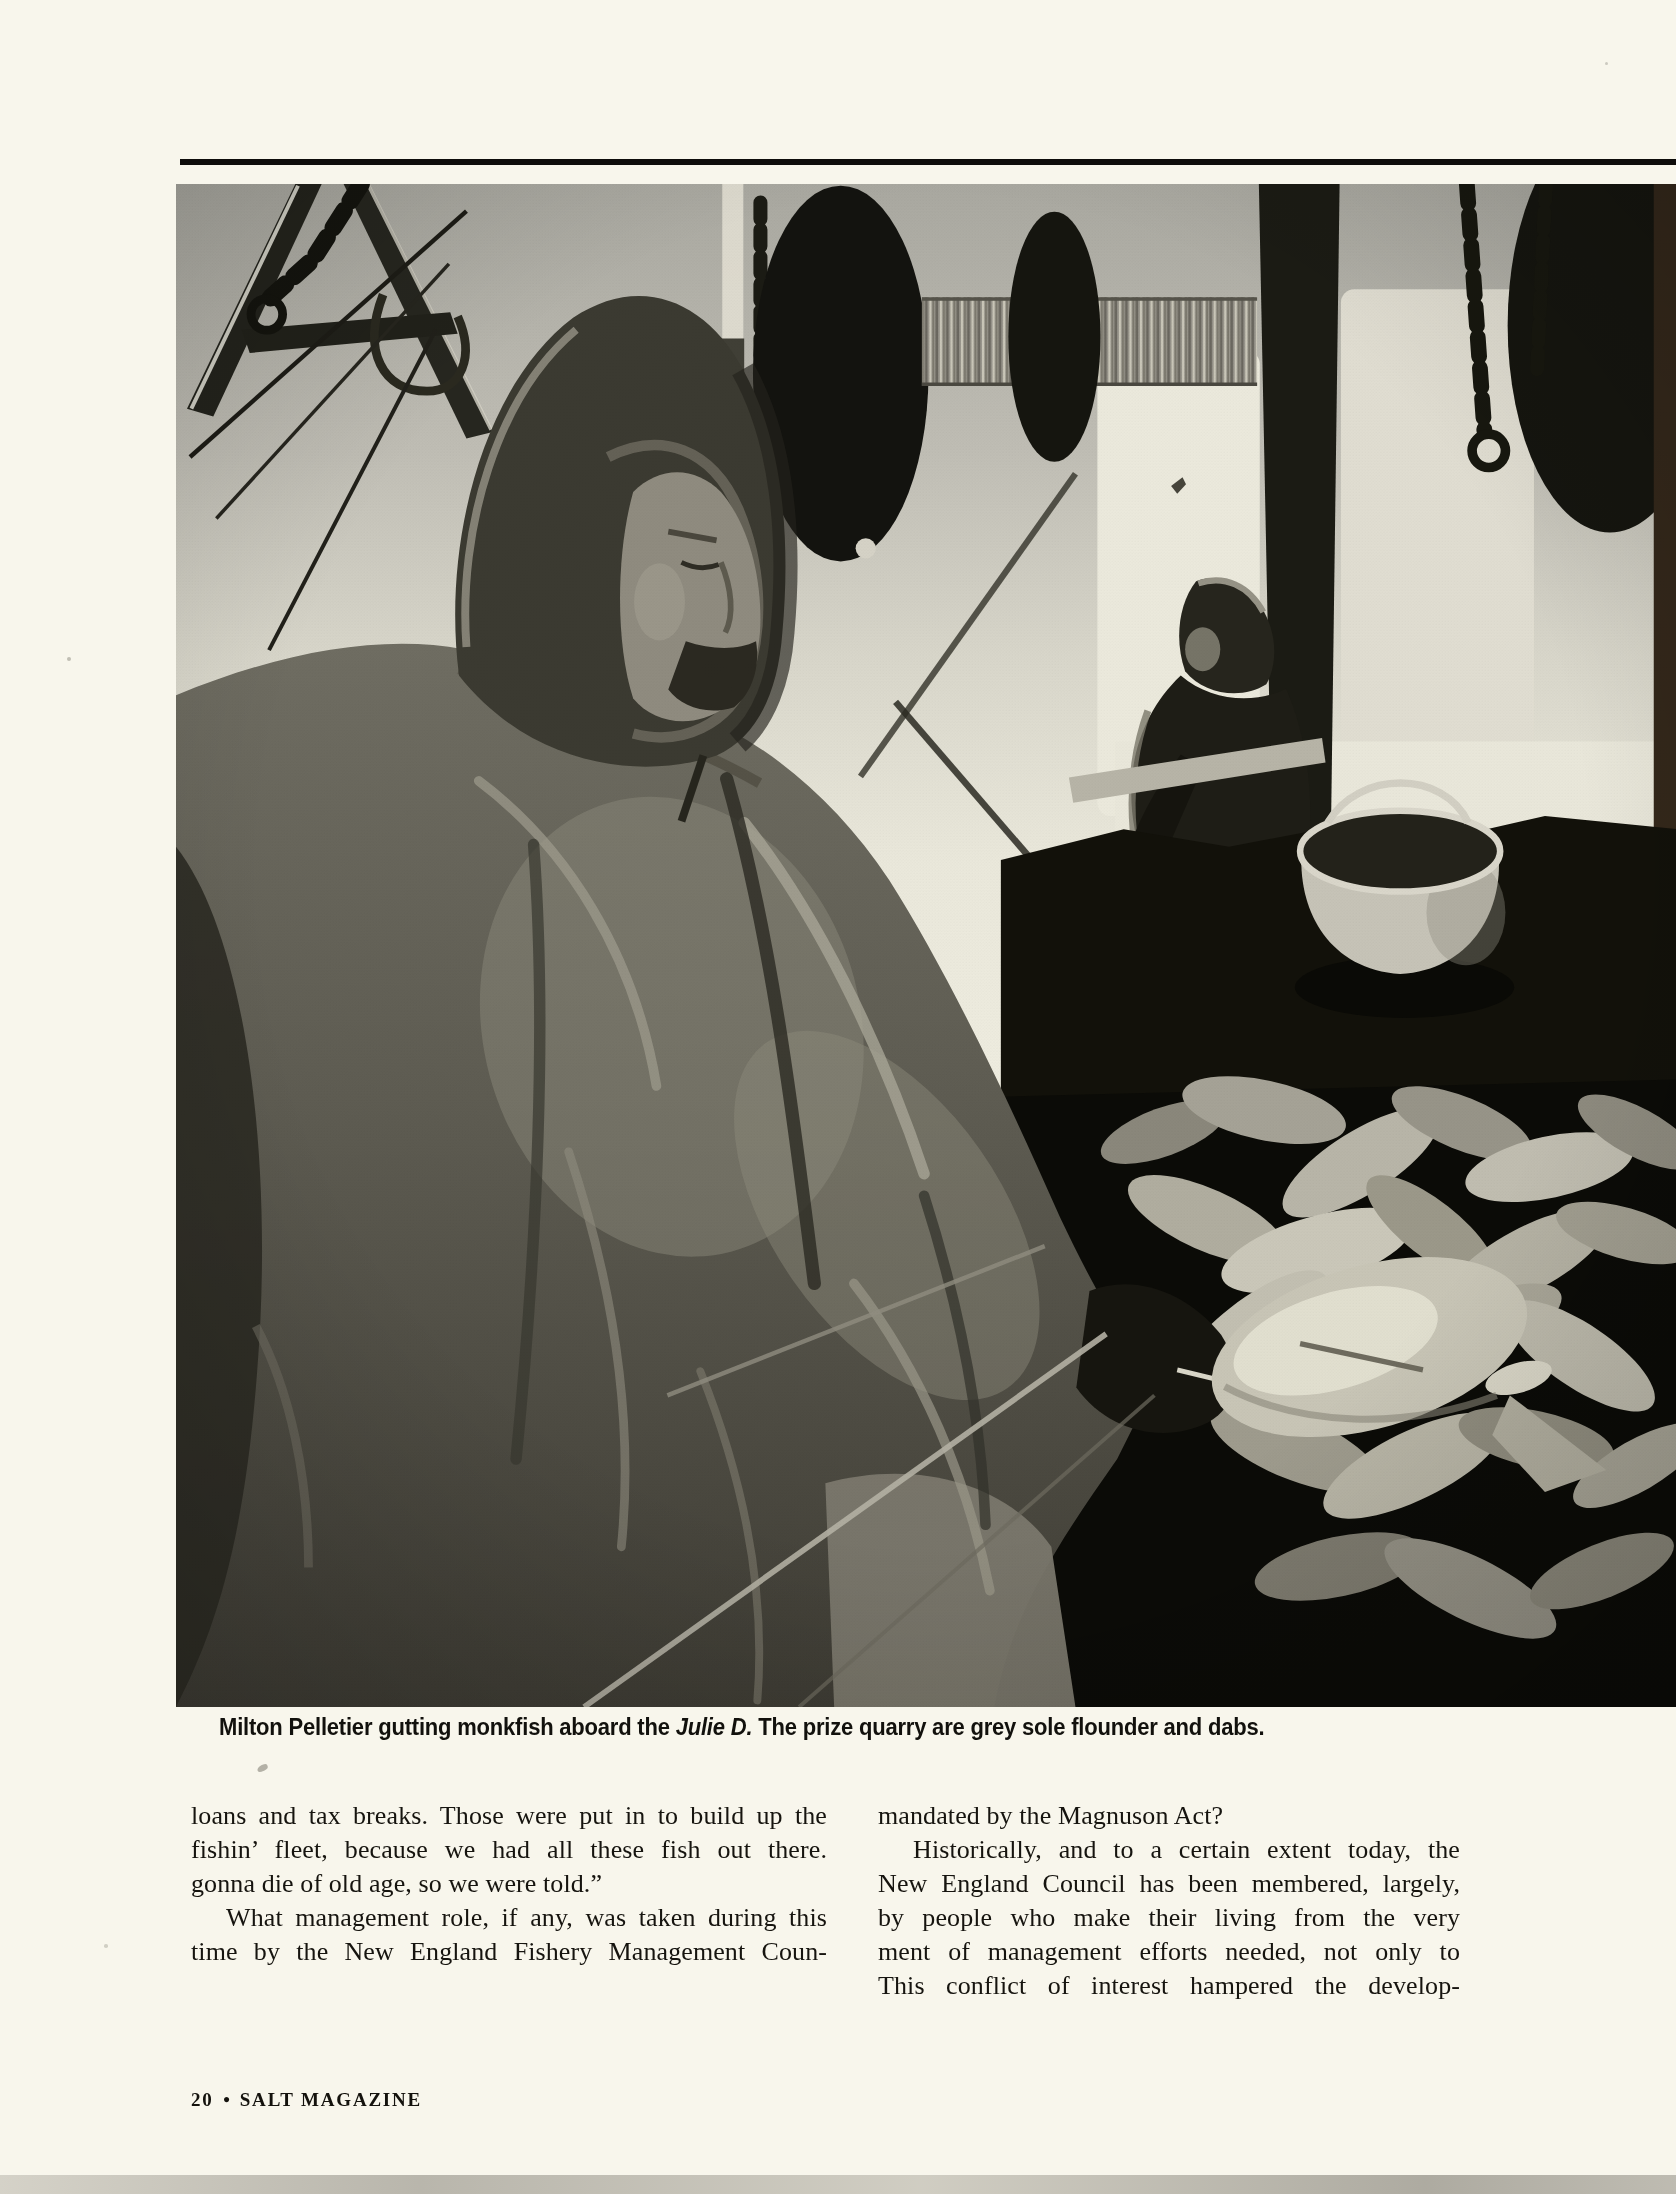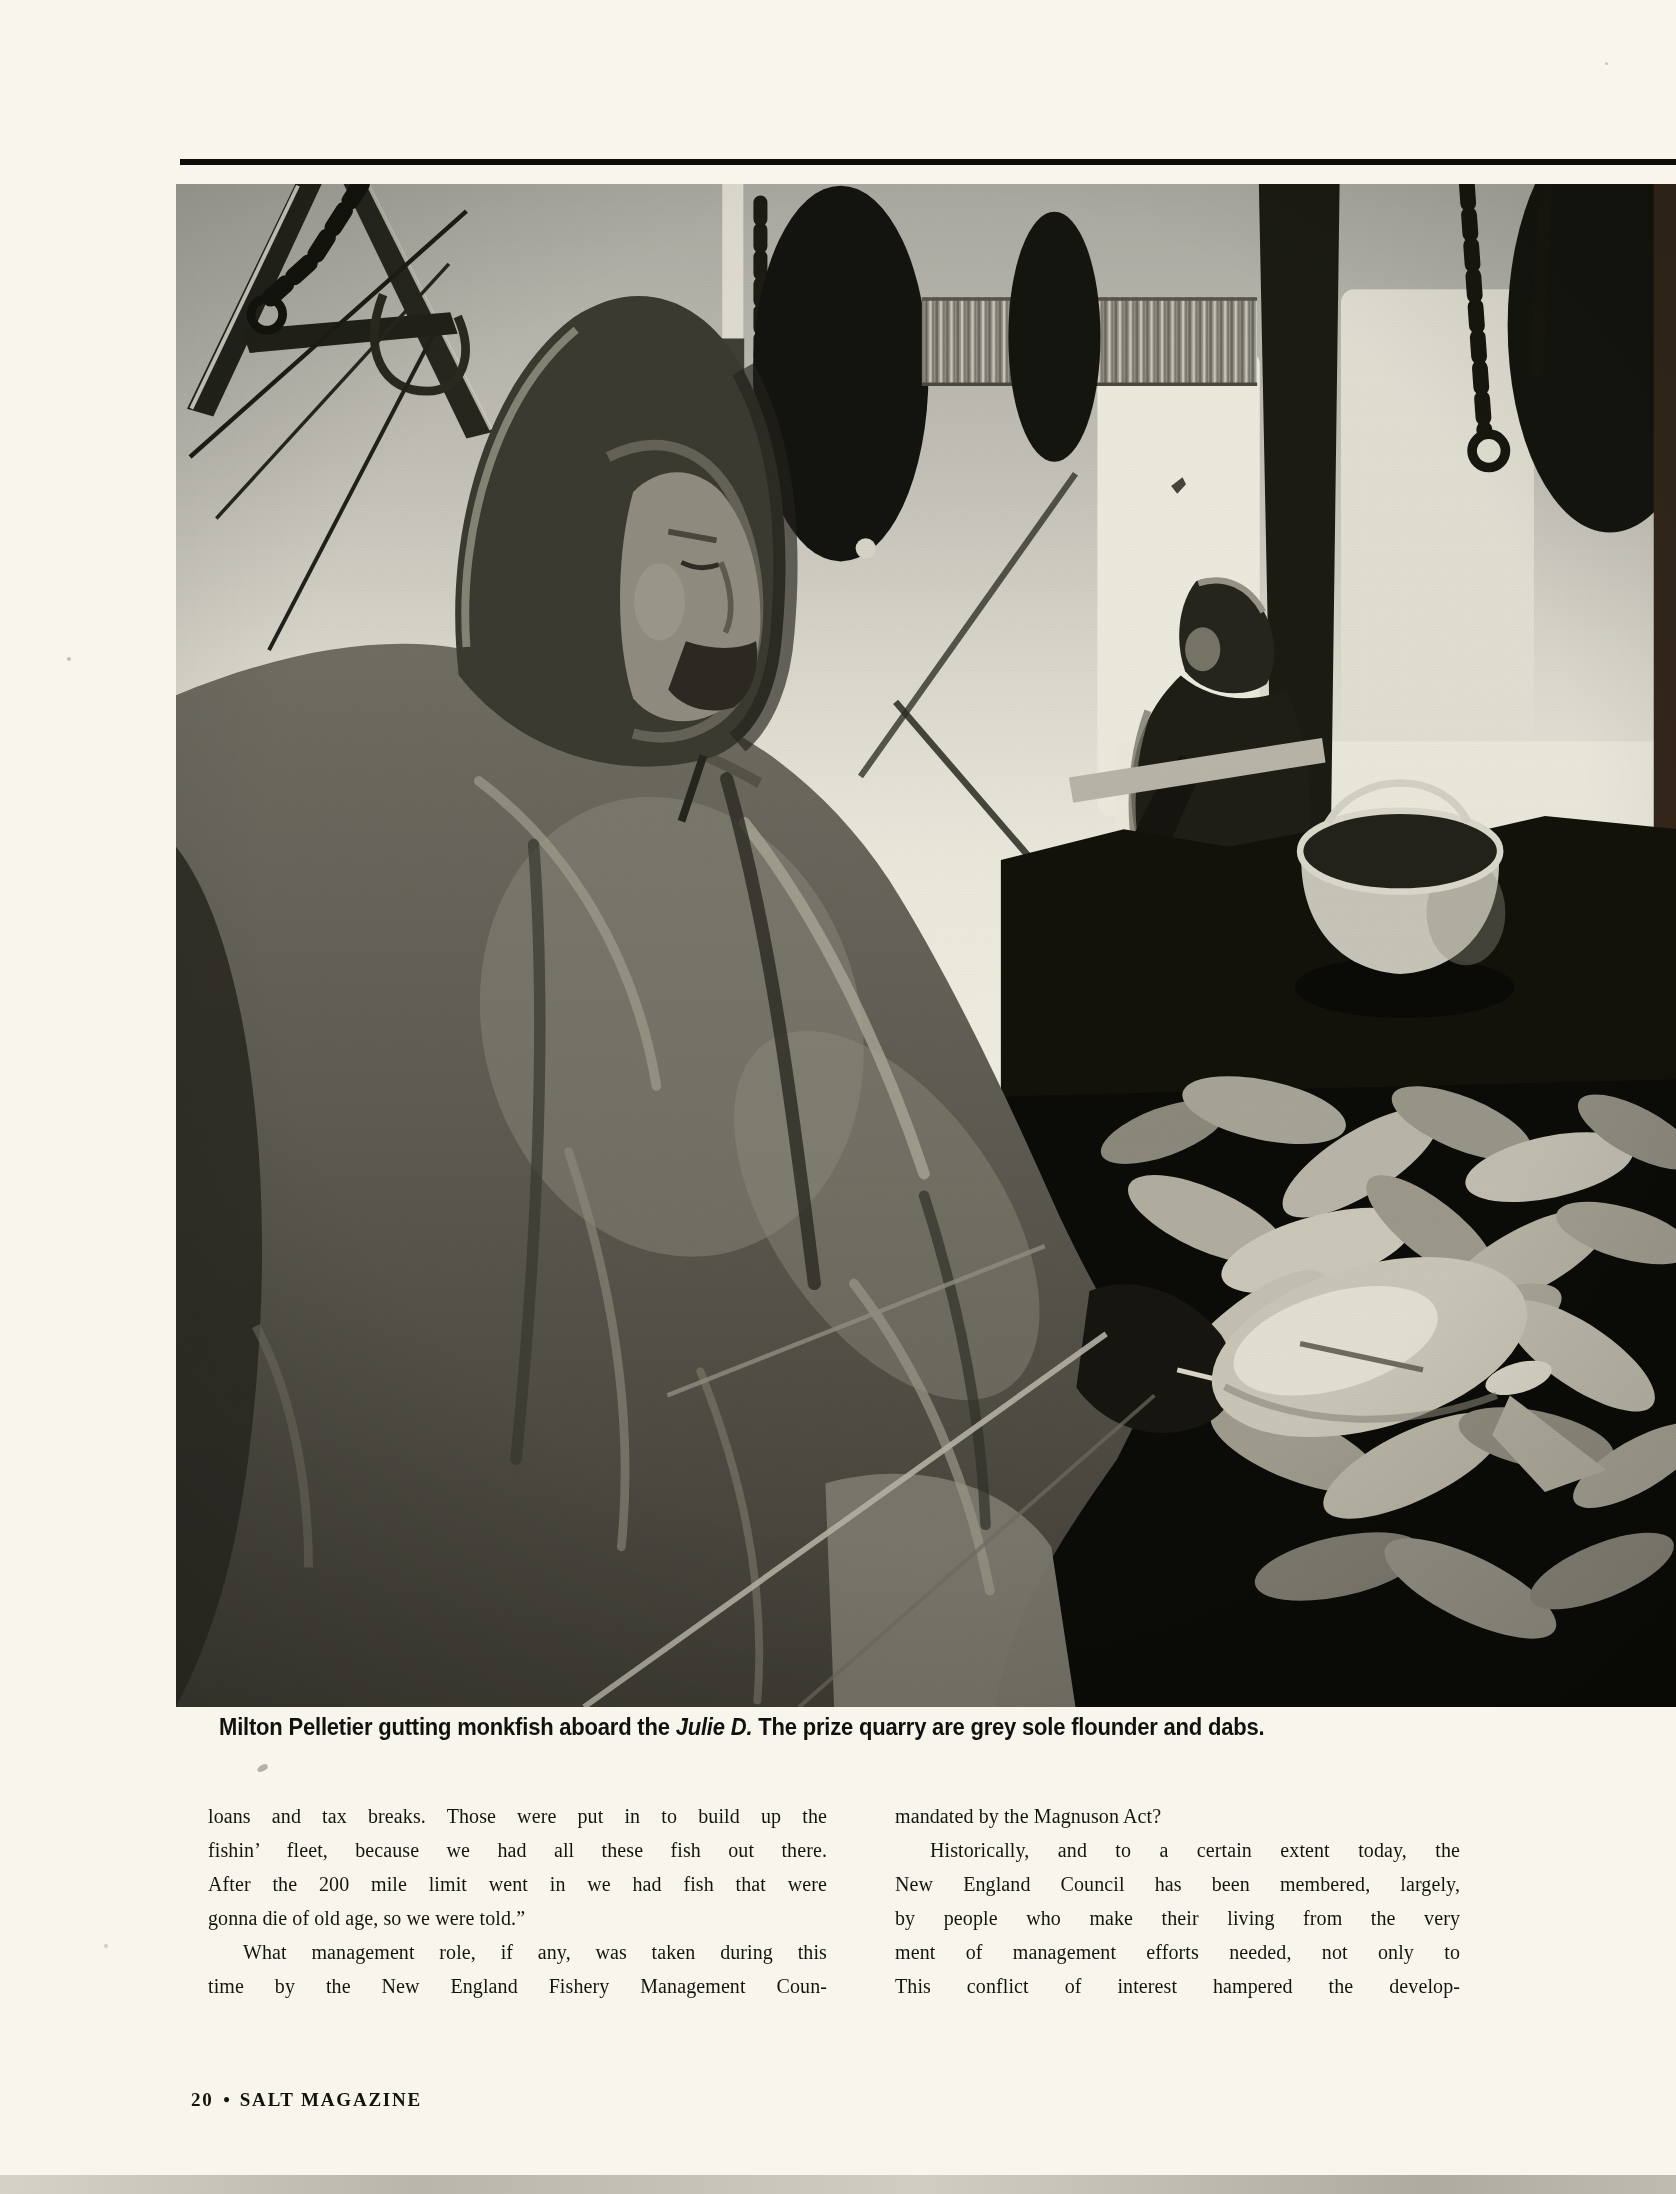--- a/index.html
+++ b/index.html
@@ -26,24 +26,23 @@
     font-family:"Liberation Sans", sans-serif;
     font-weight:700;font-size:22px;letter-spacing:-0.2px;
     color:#12110d;white-space:nowrap;
     transform:scaleY(1.06);transform-origin:left top;
   }
   .caption .vessel{font-style:italic;}
   .col{position:absolute;top:1799px;}
   .col-left{left:191px;width:636px;}
   .col-right{left:878px;width:582px;}
   .bline{
-    font-size:20px;line-height:34px;height:34px;
+    font-size:26px;line-height:34px;height:34px;
     text-align:justify;text-align-last:justify;
     letter-spacing:0.1px;
-    margin-left:17px;
   }
   .bline.endpara{text-align:center;text-align-last:left;}
   .bline.indent{padding-left:35px;box-sizing:border-box;}
   .footer{
     position:absolute;left:191px;top:2089px;
     font-weight:700;font-size:19px;letter-spacing:1.8px;color:#14120d;
   }
   .footer .sep{margin:0 8px 0 9.7px;}
   .scan-strip{
     position:absolute;left:0;top:2175px;width:1677px;height:19.3px;
@@ -262,21 +261,20 @@
     </svg>
   </figure>
 
   <div class="caption">
     <span>Milton Pelletier gutting monkfish aboard the </span><span class="vessel">Julie D.</span><span> The prize quarry are grey sole flounder and dabs.</span>
   </div>
 
   <div class="col col-left">
     <div class="bline">loans and tax breaks. Those were put in to build up the</div>
     <div class="bline">fishin’ fleet, because we had all these fish out there.</div>
-    <div class="bline">After the 200 mile limit went in we had fish that were</div>
     <div class="bline endpara">gonna die of old age, so we were told.”</div>
     <div class="bline indent">What management role, if any, was taken during this</div>
     <div class="bline">time by the New England Fishery Management Coun-</div>
   </div>
 
   <div class="col col-right">
     <div class="bline endpara">mandated by the Magnuson Act?</div>
     <div class="bline indent">Historically, and to a certain extent today, the</div>
     <div class="bline">New England Council has been membered, largely,</div>
     <div class="bline">by people who make their living from the very</div>

